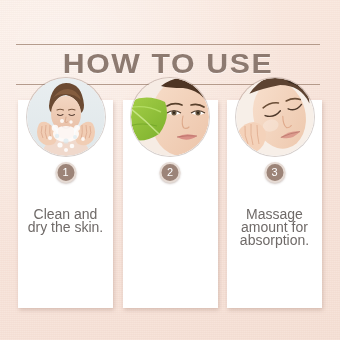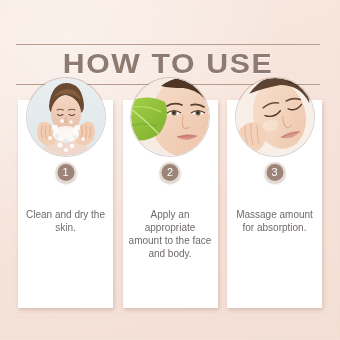--- a/index.html
+++ b/index.html
@@ -128,21 +128,21 @@
     box-shadow: 0 1px 2px rgba(120,95,85,0.35);
   }
 
   .caption {
     position: absolute;
     left: 5px;
     right: 5px;
     top: 108px;
     text-align: center;
     font-family: "Liberation Sans", sans-serif;
-    font-size: 10px;
+    font-size: 14px;
     line-height: 13px;
     color: #6f6a68;
   }
 </style>
 </head>
 <body>
 
 <div id="page">
   <div id="grain"></div>
 
@@ -268,21 +268,20 @@
 
               <path d="M-6 26 Q14 14 34 24 Q40 40 28 56 Q10 68 -8 58 Z" fill="url(#lf2)"></path>
               <path d="M-4 30 Q14 26 30 34" stroke="#b9e06a" stroke-width="1.4" fill="none" opacity="0.85"></path>
               <path d="M-2 48 Q12 44 26 48" stroke="#6ea226" stroke-width="1.1" fill="none" opacity="0.7"></path>
               <path d="M-6 26 Q12 40 28 56" stroke="#cfeb92" stroke-width="1.6" fill="none" opacity="0.8"></path>
             </g>
           </svg>
         </div>
       </div>
       <div class="badge">2</div>
-      <div class="caption">Apply an appropriate amount to the face and body.</div>
     </div>
 
     <div class="card">
       <div class="photo-wrap">
         <div class="photo">
           <svg viewBox="0 0 78 78" xmlns="http://www.w3.org/2000/svg">
             <defs>
               <clipPath id="c3">
                   <circle cx="39" cy="39" r="39"></circle>
                 </clipPath>

